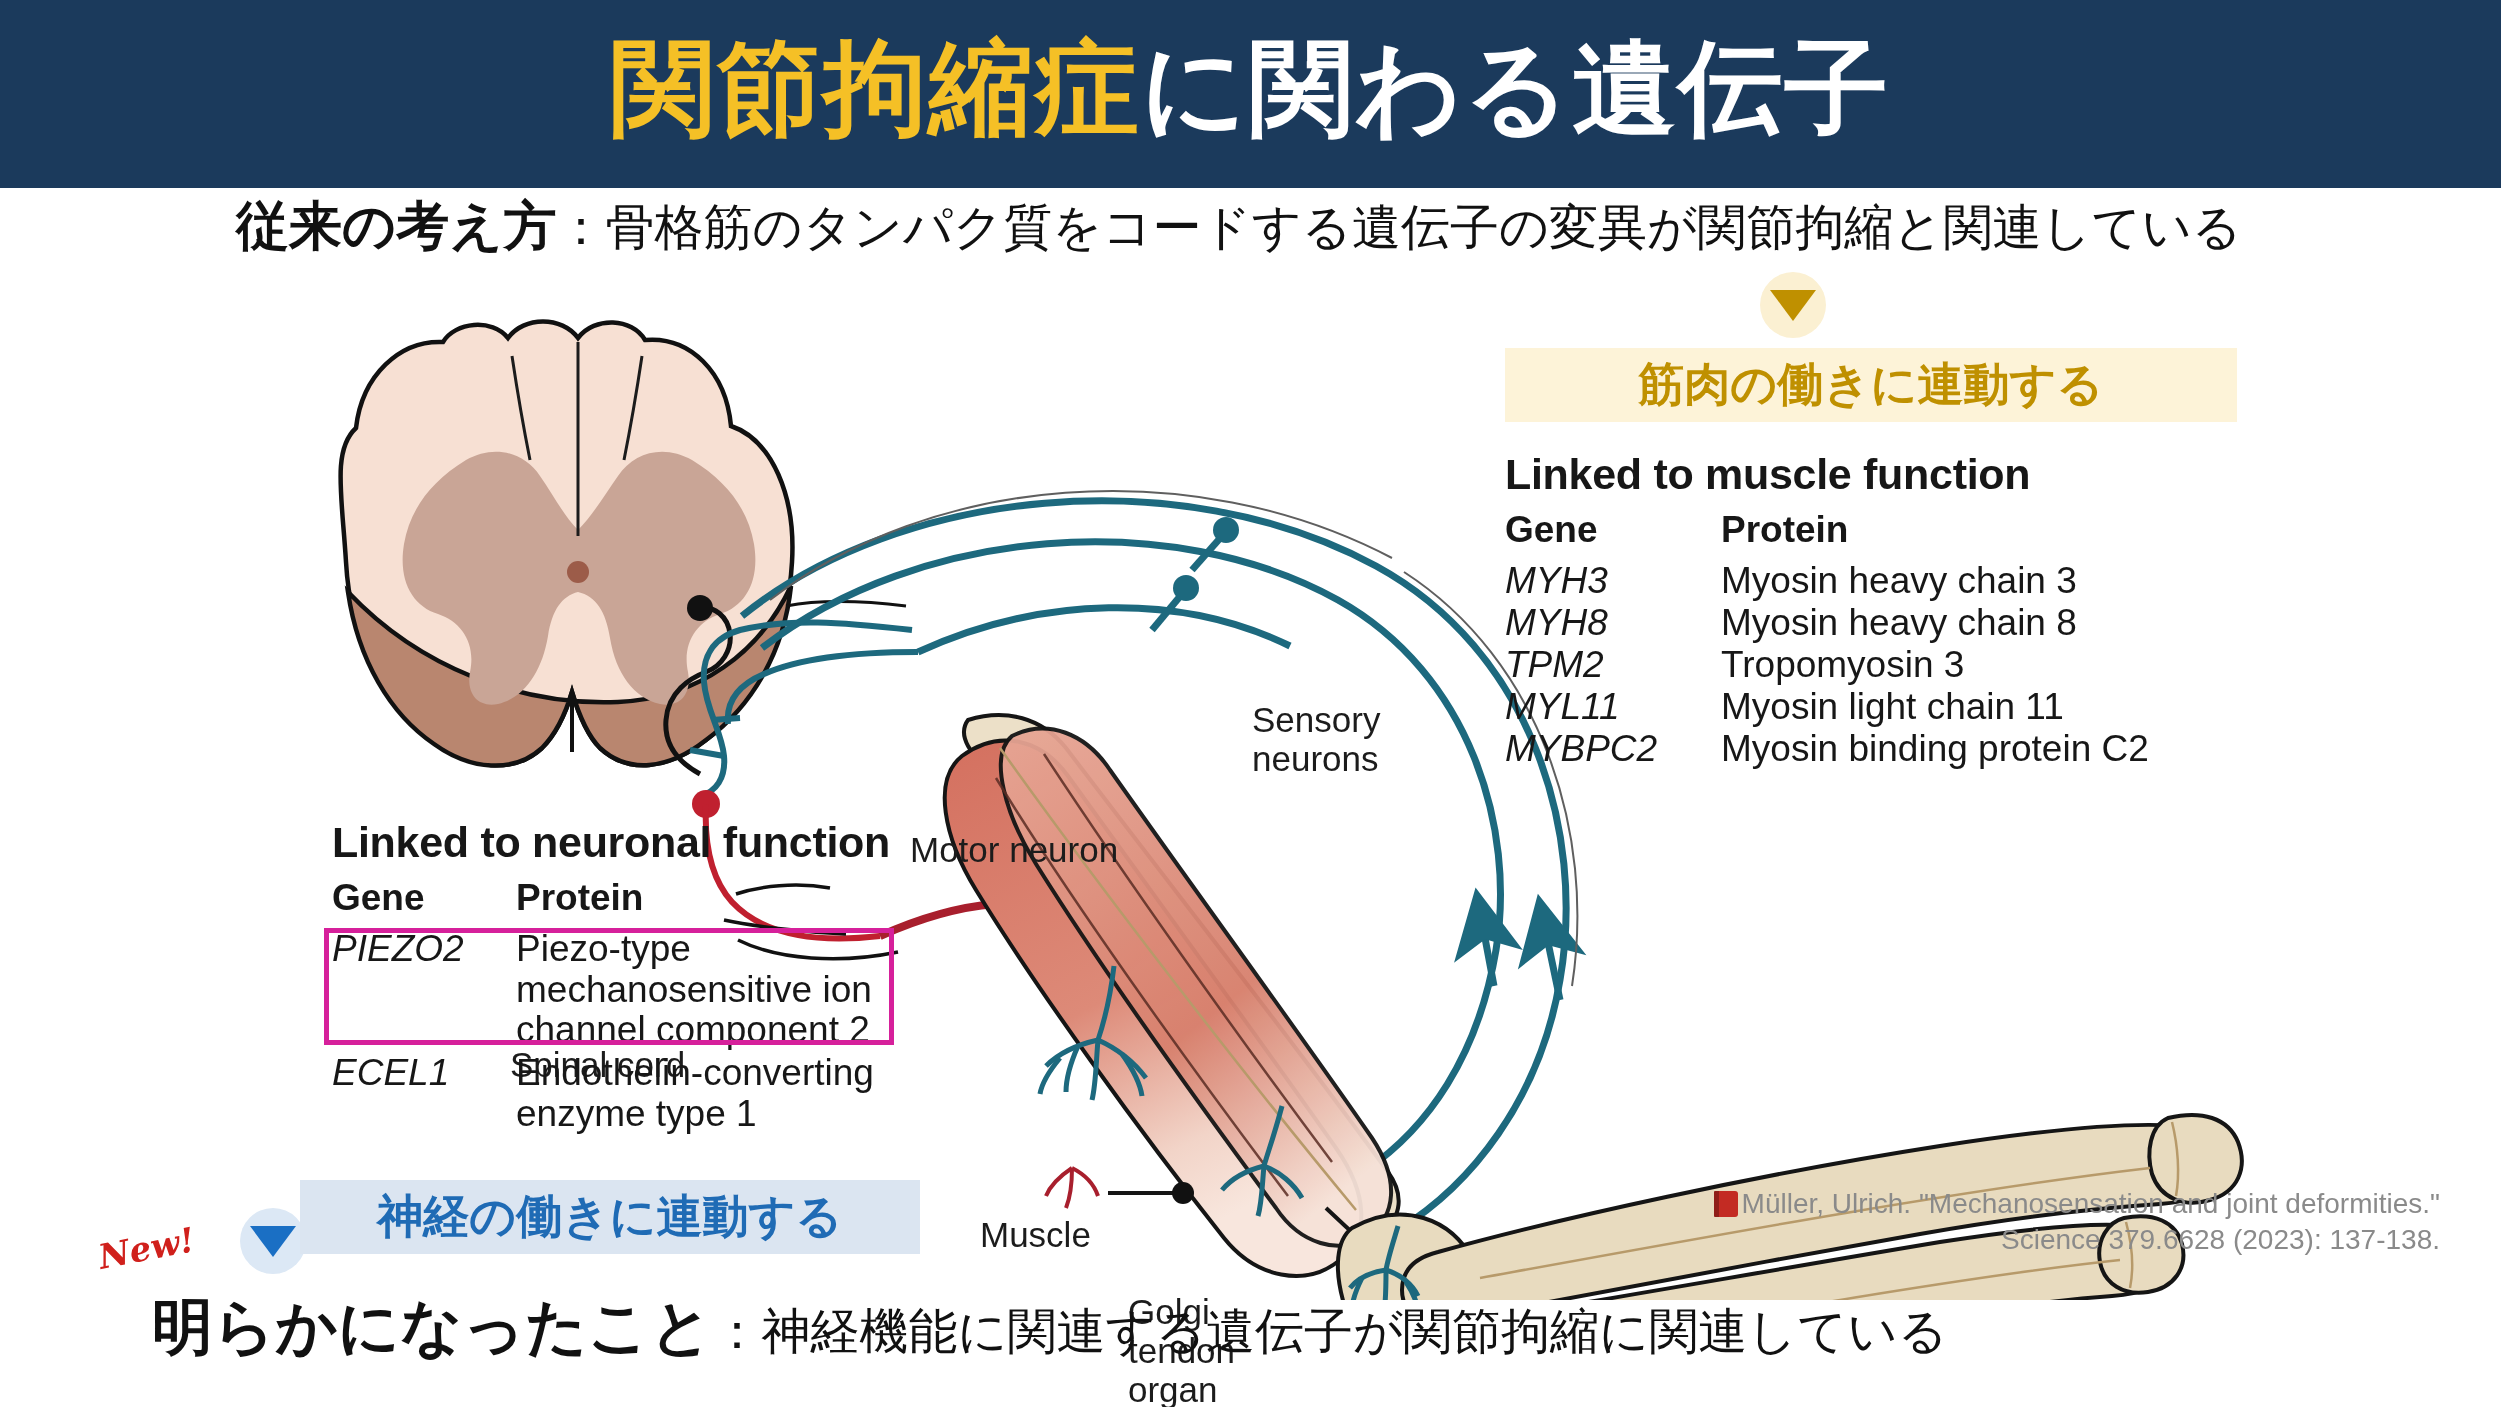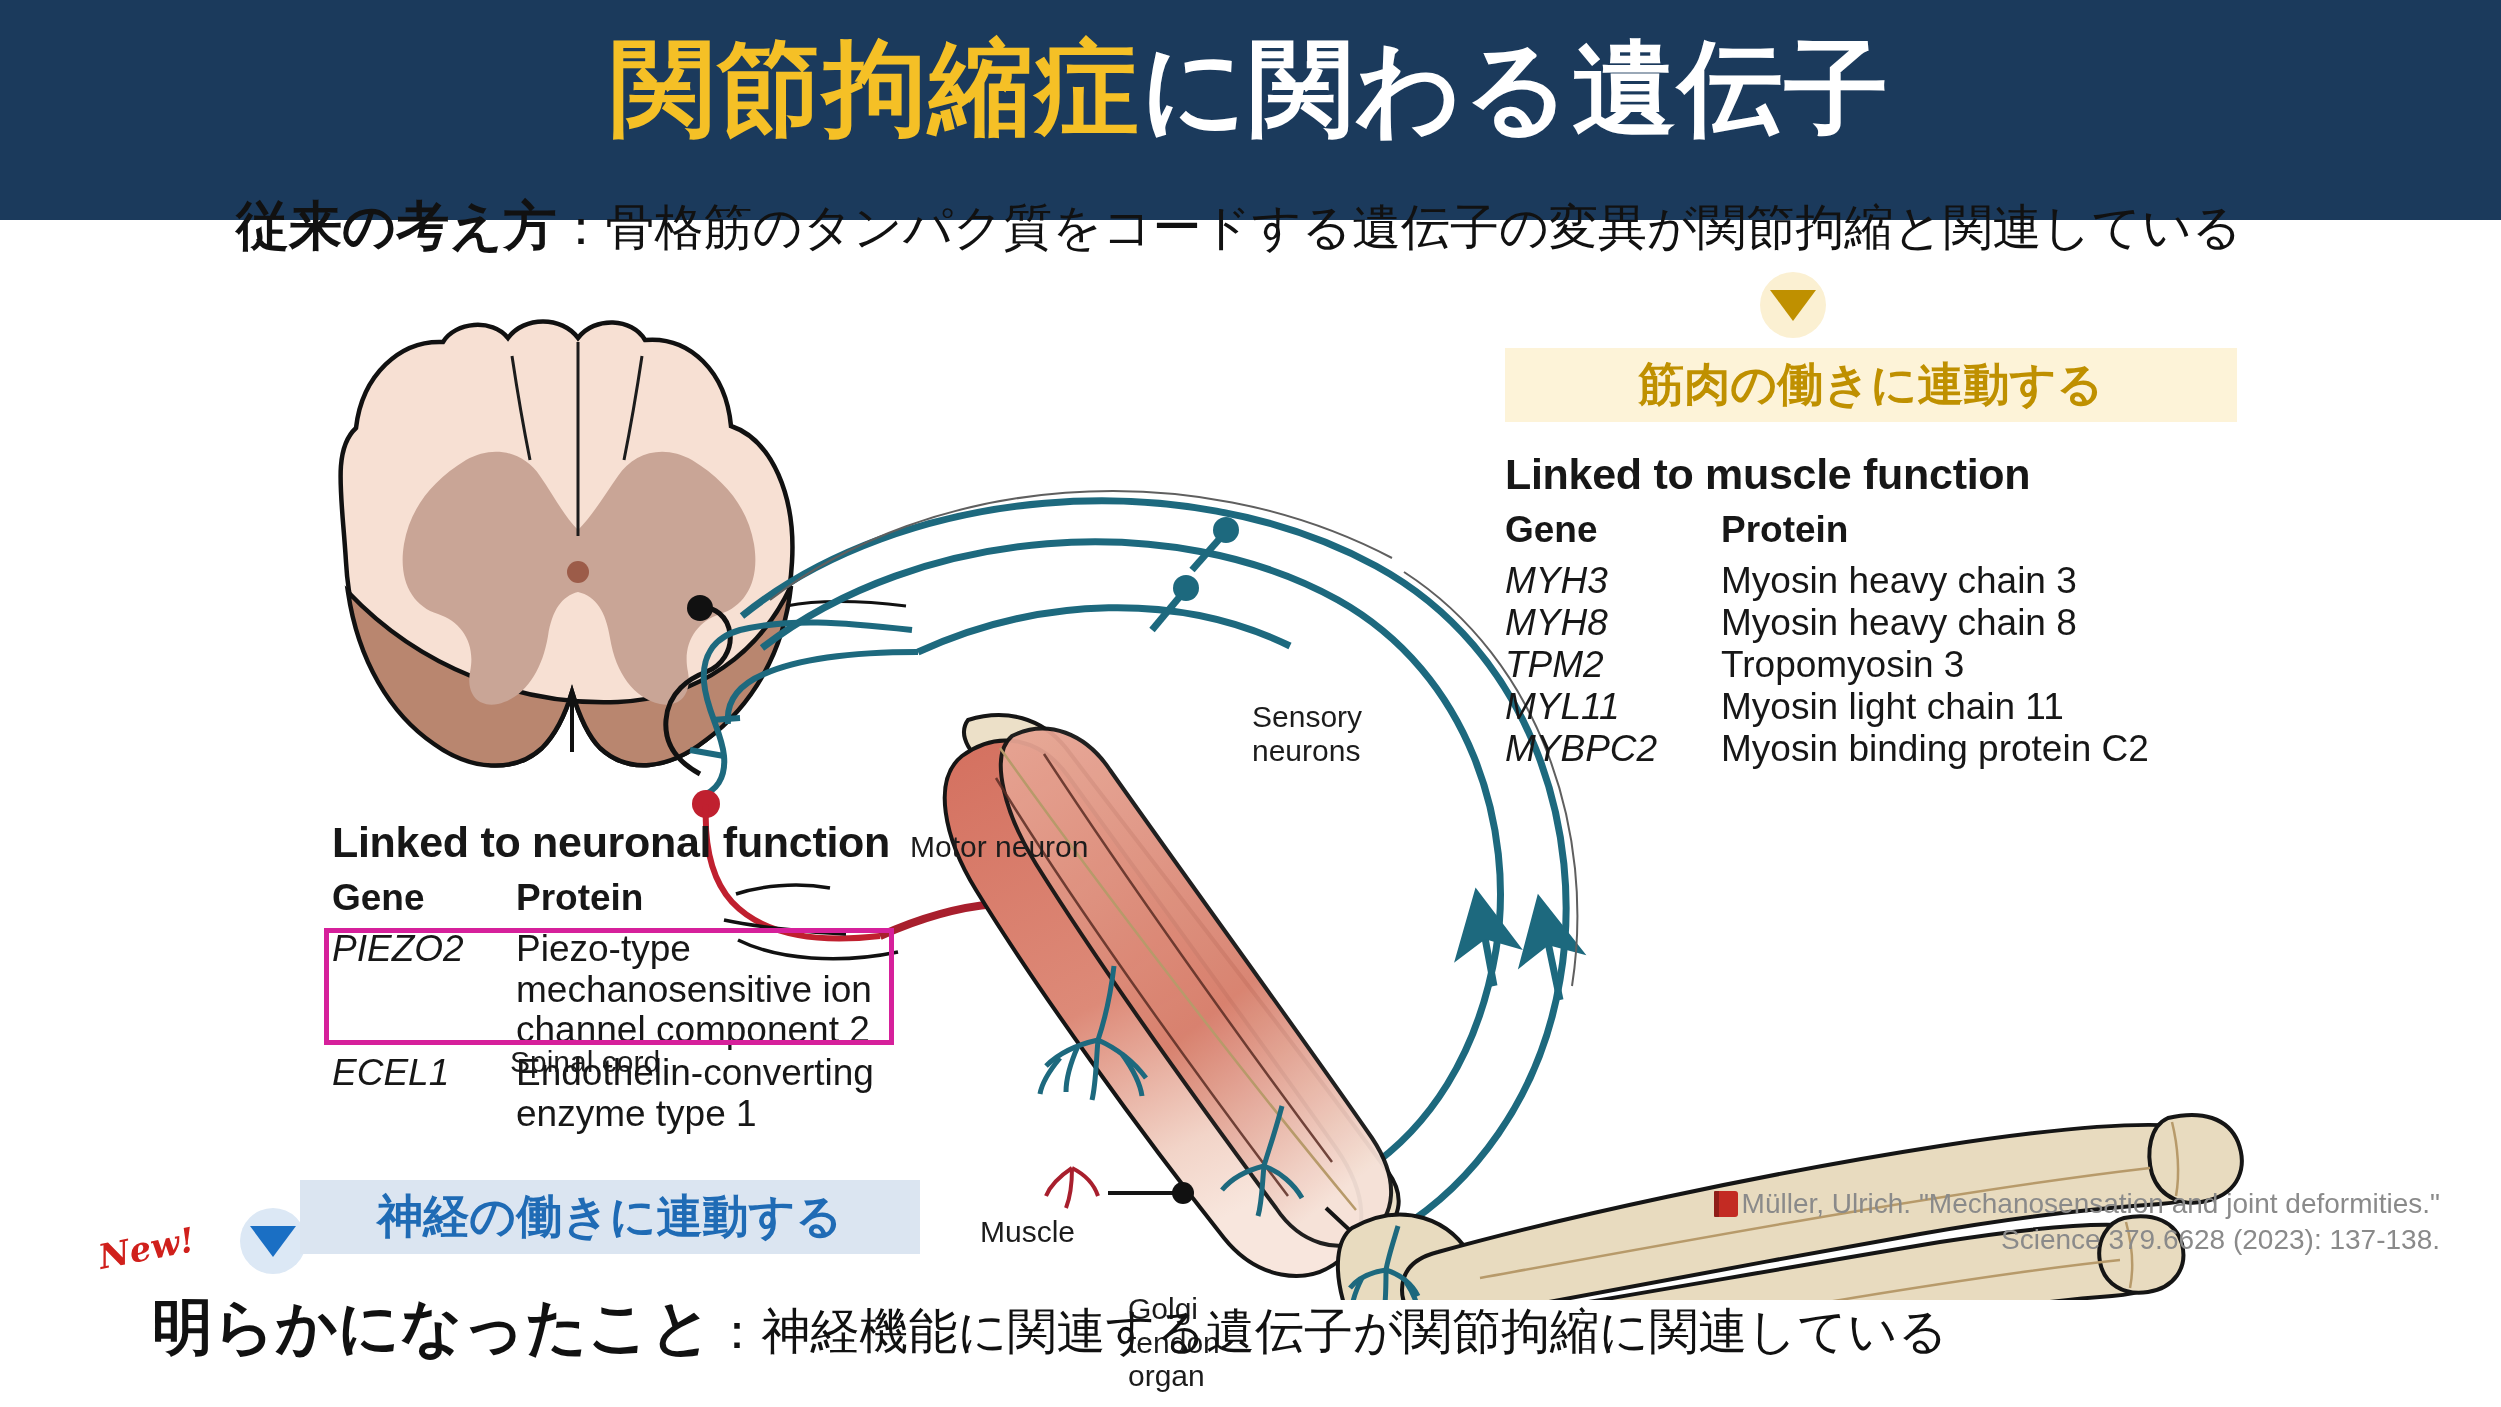--- a/index.html
+++ b/index.html
@@ -4,21 +4,21 @@
 <style>
   html,body{margin:0;padding:0;}
   body{
     width:2501px;height:1407px;
     background:#ffffff;
     font-family:"Liberation Sans","DejaVu Sans",sans-serif;
     overflow:hidden;position:relative;
   }
   
   .header{
-    position:absolute;left:0;top:0;width:2501px;height:220px;
+    position:absolute;left:0;top:0;width:2501px;height:188px;
     background:#1b3a5c;
   }
   .header-title{
     position:absolute;left:0;top:0;width:2501px;height:176px;
     display:flex;align-items:center;justify-content:center;
     font-size:104px;font-weight:bold;letter-spacing:2px;
     white-space:nowrap;line-height:1;
   }
   .t-gold{color:#f5c026;}
   .t-white{color:#ffffff;}
@@ -107,21 +107,21 @@
   }
   .citation .bookicon{
     display:inline-block;width:19px;height:26px;background:#c32b23;
     border-left:5px solid #8f1d18;vertical-align:-4px;margin-right:4px;
     border-radius:1px 3px 3px 1px;
   }
 
   
   .figure{position:absolute;left:0;top:300px;width:2501px;height:1000px;}
   .fig-label{
-    position:absolute;font-size:30px;color:#1c1c1c;line-height:1.12;
+    position:absolute;font-size:35px;color:#1c1c1c;line-height:1.12;
     white-space:nowrap;
   }
   .lbl-sensory{left:1252px;top:400px;}
   .lbl-motor{left:910px;top:530px;text-align:center;}
   .lbl-spinal{left:510px;top:745px;}
   .lbl-muscle{left:980px;top:885px;margin-top:30px;}
   .lbl-golgi{left:1128px;top:992px;}
 </style>
 </head>
 <body>

